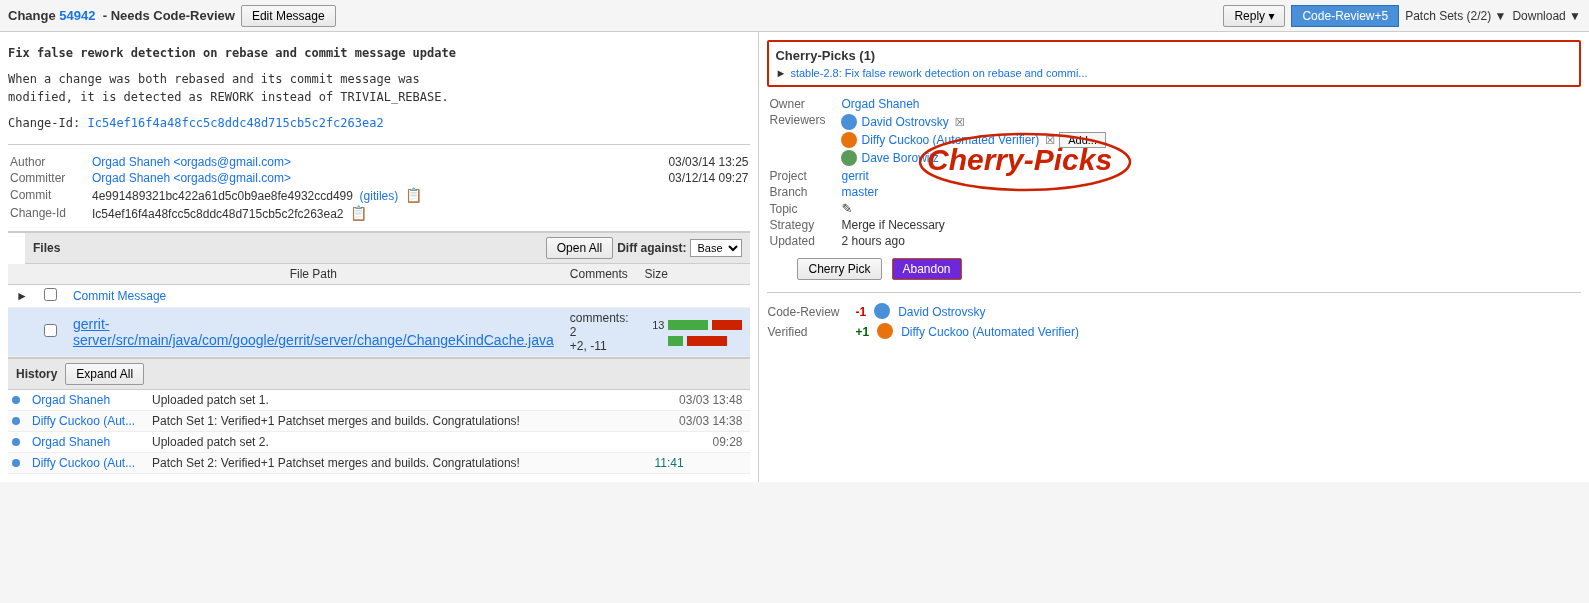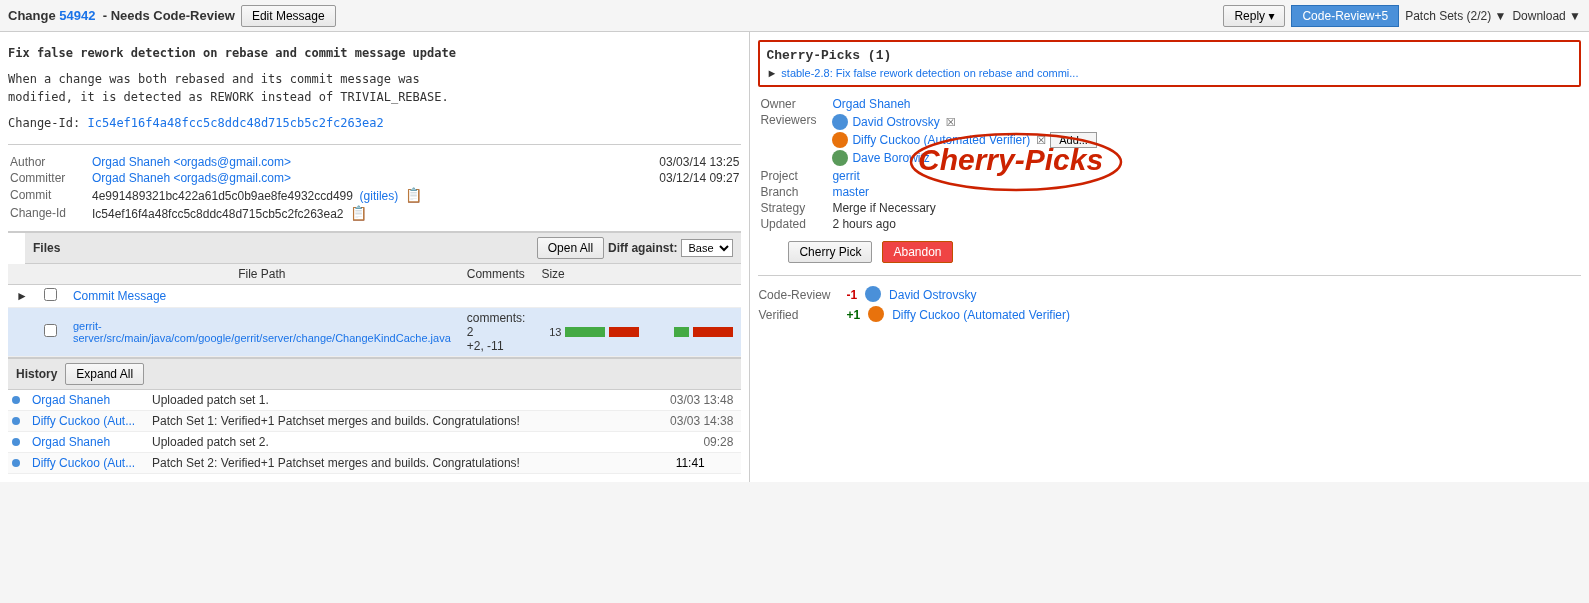--- a/index.html
+++ b/index.html
@@ -21,21 +21,21 @@
     
     .btn {
       border: 1px solid #999;
       background: linear-gradient(to bottom, #f8f8f8, #e8e8e8);
       padding: 3px 10px;
       cursor: pointer;
       font-size: 12px;
       border-radius: 2px;
     }
     .btn-orange {
-      background: #ef4444;
+      background: #6d28d9;
       color: white;
       border: 1px solid #c05000;
     }
     .btn-code-review {
       background: #4a90d9;
       color: white;
       border: 1px solid #2a70b9;
       padding: 3px 10px;
       cursor: pointer;
       font-size: 12px;
@@ -69,33 +69,33 @@
     .review-score-neg { color: #cc0000; font-weight: bold; }
     .review-score-pos { color: #006600; font-weight: bold; }
     
     .cherry-picks-box {
       border: 2px solid #cc2200;
       background: #fff;
       padding: 6px;
       margin-bottom: 8px;
       border-radius: 2px;
     }
-    .cherry-picks-title { font-weight: bold; font-size: 13px; margin-bottom: 4px; font-family: Liberation Mono, monospace; }
+    .cherry-picks-title { font-weight: bold; font-size: 13px; margin-bottom: 4px; }
     .cherry-pick-item { display: flex; align-items: center; gap: 4px; font-size: 11px; color: #1a73e8; cursor: pointer; }
     .cherry-pick-arrow { color: #333; }
     
     .files-section { margin-top: 8px; border-top: 2px solid #ccc; }
     .files-header { background: #e8e8e8; padding: 4px 8px; display: flex; align-items: center; gap: 8px; font-weight: bold; border-bottom: 1px solid #ccc; margin-left: 17px; }
     .files-header-right { display: flex; align-items: center; gap: 4px; margin-left: auto; }
     
     .files-table { width: 100%; border-collapse: collapse; }
     .files-table th { padding: 3px 8px; text-align: left; border-bottom: 1px solid #ccc; background: #f0f0f0; font-weight: normal; }
     .files-table td { padding: 3px 8px; border-bottom: 1px solid #eee; vertical-align: middle; }
     
-    .size-bar-container { display: flex; flex-direction: row; gap: 11px; }
+    .size-bar-container { display: flex; flex-direction: column; gap: 5px; }
     .size-bar-row { display: flex; align-items: center; gap: 4px; }
     .size-num { color: #333; font-size: 11px; min-width: 20px; text-align: right; }
     .bar-green { height: 10px; background: #44aa44; display: inline-block; }
     .bar-red { height: 10px; background: #cc2200; display: inline-block; }
     
     .history-section { margin-top: 0; border-top: 2px solid #ccc; }
     .history-header { background: #e8e8e8; padding: 4px 8px; display: flex; align-items: center; gap: 8px; font-weight: bold; border-bottom: 1px solid #ccc; }
     
     .history-table { width: 100%; border-collapse: collapse; }
     .history-table td { padding: 3px 8px; vertical-align: top; }
@@ -202,21 +202,21 @@
           <tr class="history-row">
             <td style="cursor:pointer;">►</td>
             <td><input type="checkbox" style=""></td>
             <td style="color:#1a73e8; cursor:pointer;">Commit Message</td>
             <td></td>
             <td></td>
           </tr>
           <tr class="history-row" style="background:#dce8f8;">
             <td></td>
             <td><input type="checkbox" style=""></td>
-            <td style="color:#1a73e8; cursor:pointer; font-size:11px;">gerrit-server/src/main/java/com/google/gerrit/server/change/ChangeKindCache.java</td>
+            <td style="color:#1a73e8; cursor:pointer; font-size:14px;text-decoration:underline;">gerrit-server/src/main/java/com/google/gerrit/server/change/ChangeKindCache.java</td>
             <td style="vertical-align:top;">
               <div>comments: 2</div>
               <div>+2, -11</div>
             </td>
             <td>
               <div class="size-bar-container">
                 <div class="size-bar-row">
                   <span class="size-num">13</span>
                   <span class="bar-green" style="width:40px;"></span>
                   <span class="bar-red" style="width:30px;"></span>
@@ -255,21 +255,21 @@
           <tr class="history-row">
             <td style="width:10px; padding:3px 4px;"><span class="history-dot"></span></td>
             <td style="width:120px; color:#1a73e8; cursor:pointer;">Orgad Shaneh</td>
             <td>Uploaded patch set 2.</td>
             <td style="text-align:right; white-space:nowrap; color:#666;">09:28</td>
           </tr>
           <tr class="history-row">
             <td style="width:10px; padding:3px 4px;"><span class="history-dot"></span></td>
             <td style="width:120px; color:#1a73e8; cursor:pointer;">Diffy Cuckoo (Aut...</td>
             <td>Patch Set 2: Verified+1 Patchset merges and builds. Congratulations!</td>
-            <td style="text-align:center; white-space:nowrap; color:#000000;">11:41</td>
+            <td style="text-align:left; white-space:nowrap; color:#0f766e;">11:41</td>
           </tr>
         </tbody>
       </table>
     </div>
   </div>
 
   <div class="right-panel">
     <div class="right-panel-inner">
 
       <div class="cherry-picks-box">
@@ -321,20 +321,26 @@
             <a class="commit-link">gerrit</a>
           </td>
         </tr>
         <tr>
           <td class="meta-label" style="color:#666;">Branch</td>
           <td>
             <a class="commit-link">master</a>
           </td>
         </tr>
         <tr>
+          <td class="meta-label" style="color:#666;">Topic</td>
+          <td>
+            <span style="cursor:pointer; font-size:13px;">✎</span>
+          </td>
+        </tr>
+        <tr>
           <td class="meta-label" style="color:#666;">Strategy</td>
           <td>Merge if Necessary</td>
         </tr>
         <tr>
           <td class="meta-label" style="color:#666;">Updated</td>
           <td>2 hours ago</td>
         </tr>
       </tbody>
         </table>
 

